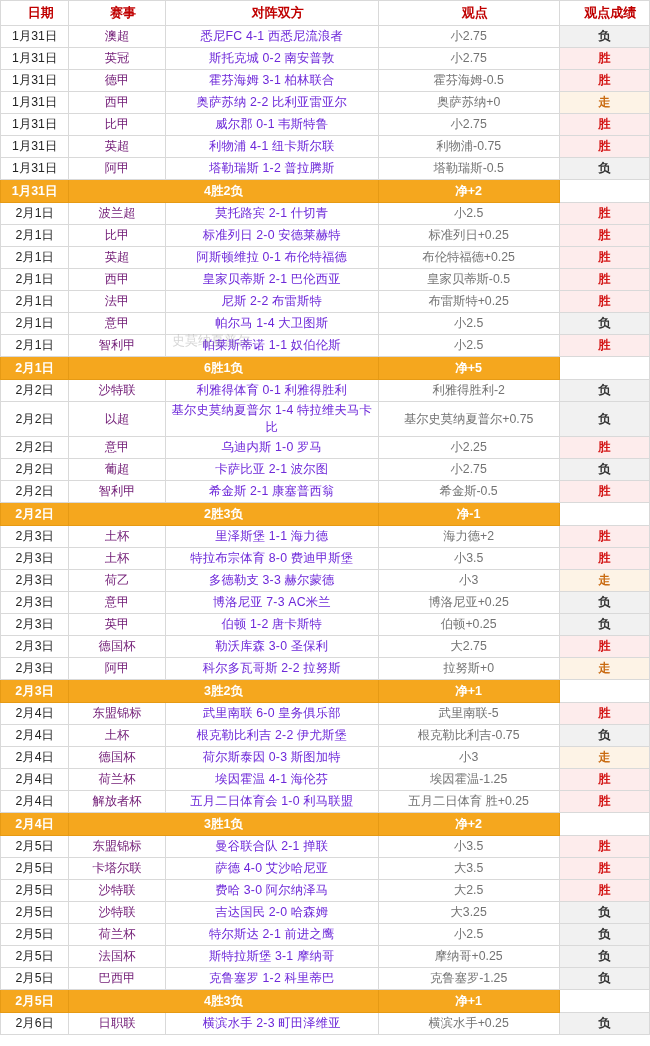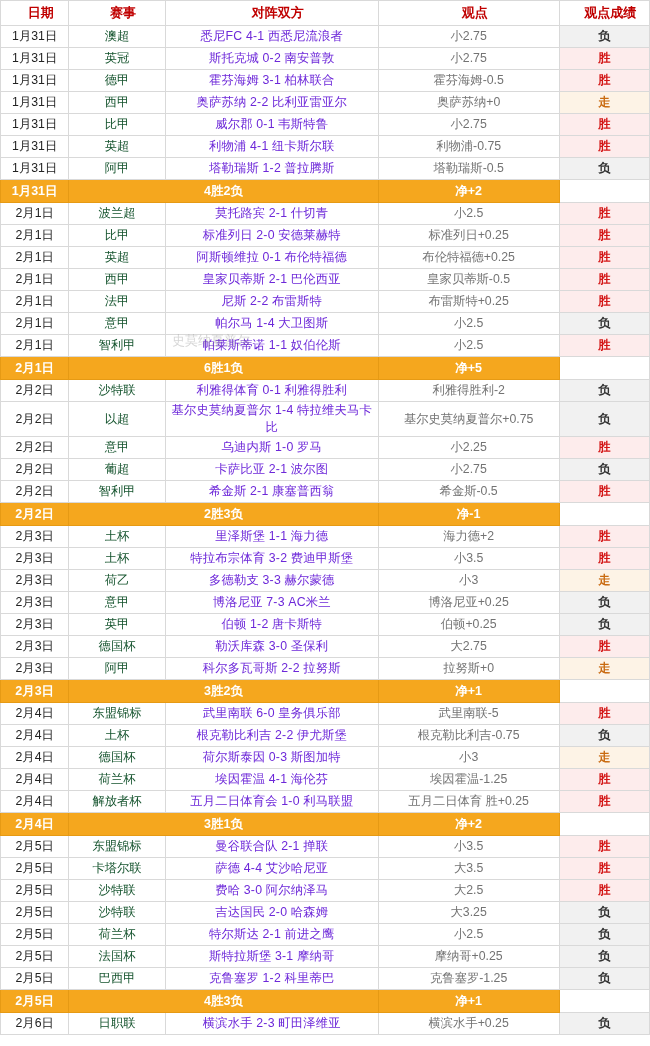--- a/index.html
+++ b/index.html
@@ -29,21 +29,21 @@
     height:24px;
     padding-left:12px;
   }
   .c-date{width:68px;}
   .c-league{width:96px;}
   .c-match{width:212px;}
   .c-view{width:180px;}
   .c-res{width:90px;}
   tr.row td{height:21px;font-size:12.3px;text-align:center;vertical-align:middle;}
   td.date{color:#222;}
-  td.league{color:#14532d;}
+  td.league{color:#701a75;}
   td.match{color:#6d28d9;letter-spacing:0.2px;}
   td.view{color:#737373;}
   td.res{font-weight:bold;font-size:12.5px;}
   .res.win{color:#d31515;background:#fdecec;}
   .res.lose{color:#333;background:#f1f1f1;}
   .res.draw{color:#c96a10;background:#fdf3e6;}
   tr.sum td{
     height:22px;
     background:#f5a71e;
     color:#ffffff;
@@ -238,21 +238,21 @@
           <tr class="row">
             <td class="date">2月3日</td>
             <td class="league">土杯</td>
             <td class="match">里泽斯堡 1-1 海力德</td>
             <td class="view">海力德+2</td>
             <td class="res win">胜</td>
           </tr>
           <tr class="row">
             <td class="date">2月3日</td>
             <td class="league">土杯</td>
-            <td class="match">特拉布宗体育 3-2 费迪甲斯堡</td>
+            <td class="match">特拉布宗体育 8-0 费迪甲斯堡</td>
             <td class="view">小3.5</td>
             <td class="res win">胜</td>
           </tr>
           <tr class="row">
             <td class="date">2月3日</td>
             <td class="league">荷乙</td>
             <td class="match">多德勒支 3-3 赫尔蒙德</td>
             <td class="view">小3</td>
             <td class="res draw">走</td>
           </tr>
@@ -334,21 +334,21 @@
           <tr class="row">
             <td class="date">2月5日</td>
             <td class="league">东盟锦标</td>
             <td class="match">曼谷联合队 2-1 掸联</td>
             <td class="view">小3.5</td>
             <td class="res win">胜</td>
           </tr>
           <tr class="row">
             <td class="date">2月5日</td>
             <td class="league">卡塔尔联</td>
-            <td class="match">萨德 4-4 艾沙哈尼亚</td>
+            <td class="match">萨德 4-0 艾沙哈尼亚</td>
             <td class="view">大3.5</td>
             <td class="res win">胜</td>
           </tr>
           <tr class="row">
             <td class="date">2月5日</td>
             <td class="league">沙特联</td>
             <td class="match">费哈 3-0 阿尔纳泽马</td>
             <td class="view">大2.5</td>
             <td class="res win">胜</td>
           </tr>

